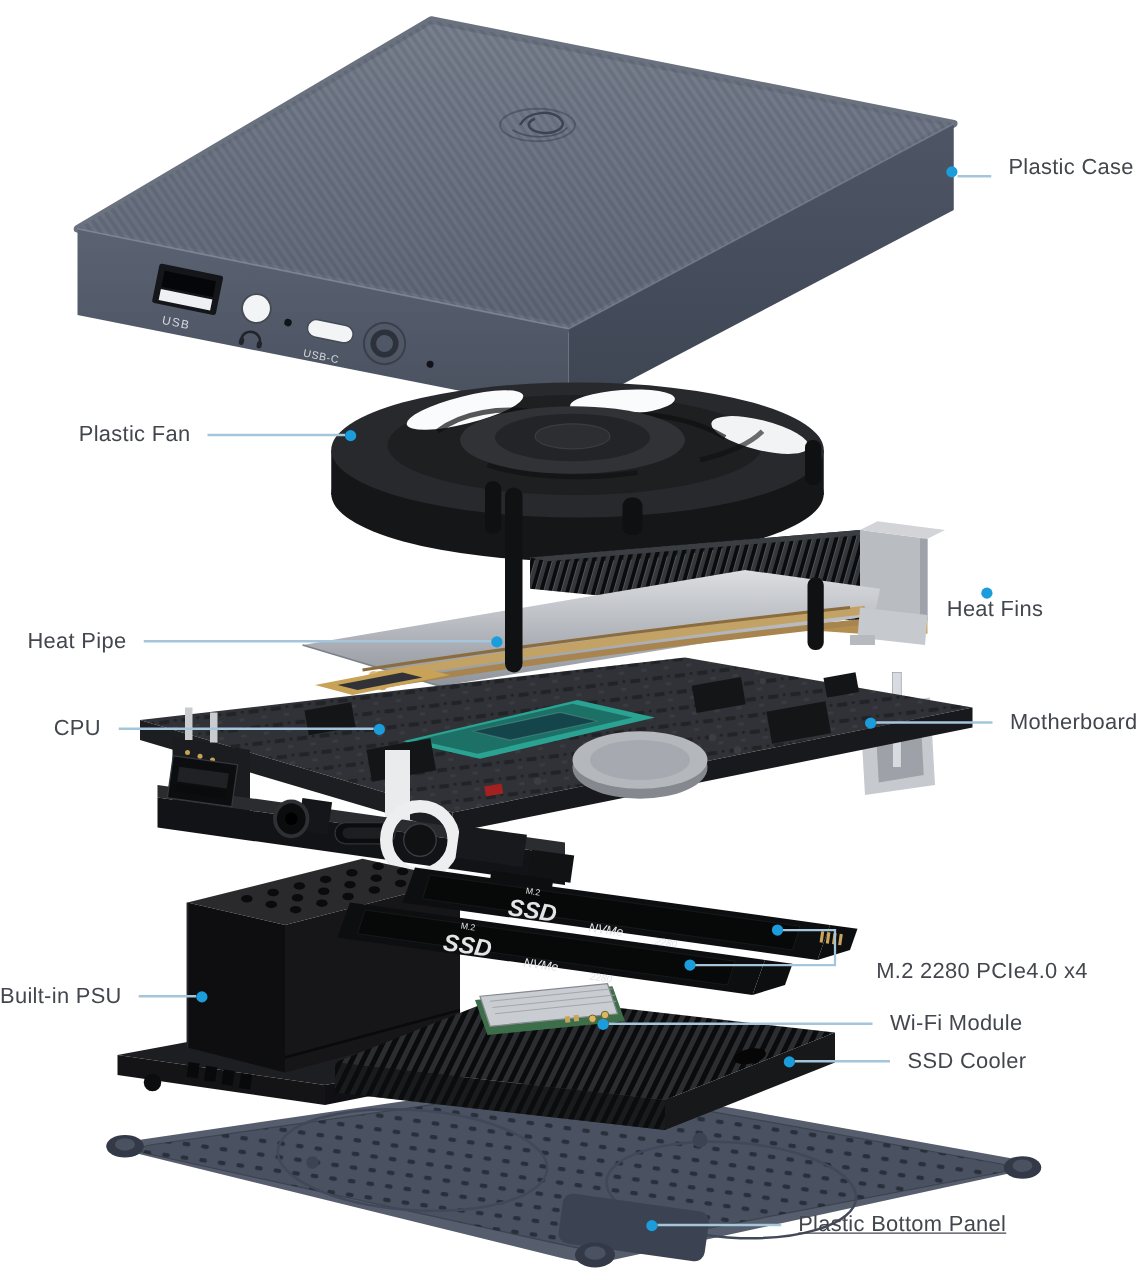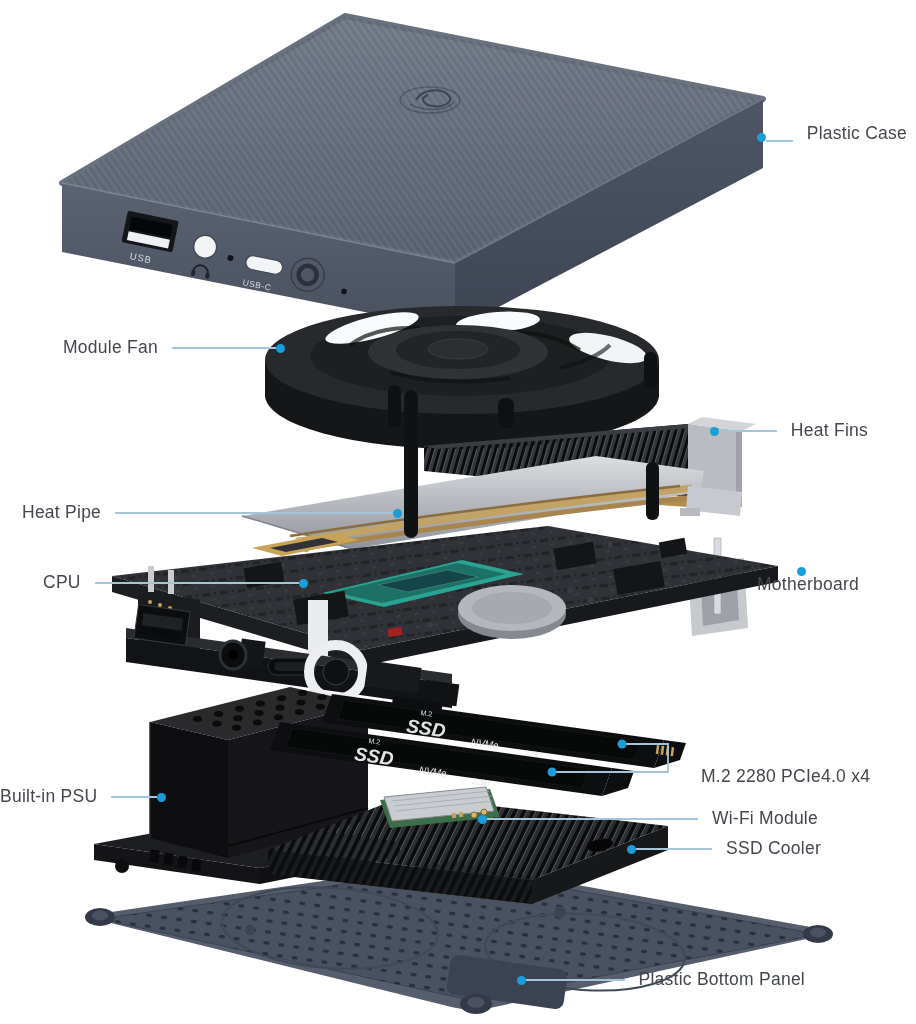--- a/index.html
+++ b/index.html
@@ -14,25 +14,25 @@
   .leader{flex:1;height:2px;background:#a5c6da;}
   .dot{width:9px;height:9px;border-radius:50%;background:#1b9ddb;flex:0 0 auto;}
   .m2-label{position:absolute;height:22px;display:flex;align-items:center;
             font-size:17.5px;letter-spacing:.25px;color:#43474d;white-space:nowrap;}
   
   #lab-silent-fan{left:63px;top:337px;width:222px;}
   #lab-heat-pipe{left:22px;top:502px;width:380px;}
   #lab-cpu{left:43px;top:572px;width:265px;text-align:center;}
   #lab-psu{left:0px;top:766px;width:166px;margin-top:20px;}
   #lab-plastic-case{left:757px;top:120px;width:150px;align-items:flex-end;}
-  #lab-heat-fins{left:710px;top:420px;width:158px;}
-  #lab-motherboard{left:692px;top:567px;width:218px;flex-direction:column;}
+  #lab-heat-fins{left:710px;top:470px;width:158px;flex-direction:column;}
+  #lab-motherboard{left:692px;top:567px;width:218px;}
   #lab-wifi{left:478px;top:808px;width:340px;}
   #lab-ssd-cooler{left:627px;top:838px;width:194px;}
-  #lab-bottom-panel{left:517px;top:969px;width:288px;}
+  #lab-bottom-panel{left:517px;top:969px;width:288px;text-decoration:underline;}
   #lab-m2{left:682px;top:766px;margin-left:19px;}
 </style>
 </head>
 <body>
 
 <div class="canvas" style="background: rgb(255, 255, 255);">
 
 <svg width="916" height="1024" viewBox="0 0 916 1024">
   <defs>
     <linearGradient id="caseTop" x1="0" y1="0" x2="0" y2="1">
@@ -343,21 +343,21 @@
   </g>
 </svg>
 
 <div class="label lab-r" id="lab-plastic-case" style="color: rgb(67, 71, 77);">
   <span class="dot" style="background: rgb(27, 157, 219);"></span>
   <span class="leader" style="background: rgb(165, 198, 218);"></span>
   <span class="label-text">Plastic Case</span>
 </div>
 
 <div class="label lab-l" id="lab-silent-fan" style="color: rgb(67, 71, 77);">
-  <span class="label-text">Module Fan</span>
+  <span class="label-text">Plastic Fan</span>
   <span class="leader" style="background: rgb(165, 198, 218);"></span>
   <span class="dot" style="background: rgb(27, 157, 219);"></span>
 </div>
 
 <div class="label lab-r" id="lab-heat-fins" style="color: rgb(67, 71, 77);">
   <span class="dot" style="background: rgb(27, 157, 219);"></span>
   <span class="leader" style="background: rgb(165, 198, 218);"></span>
   <span class="label-text">Heat Fins</span>
 </div>
 

